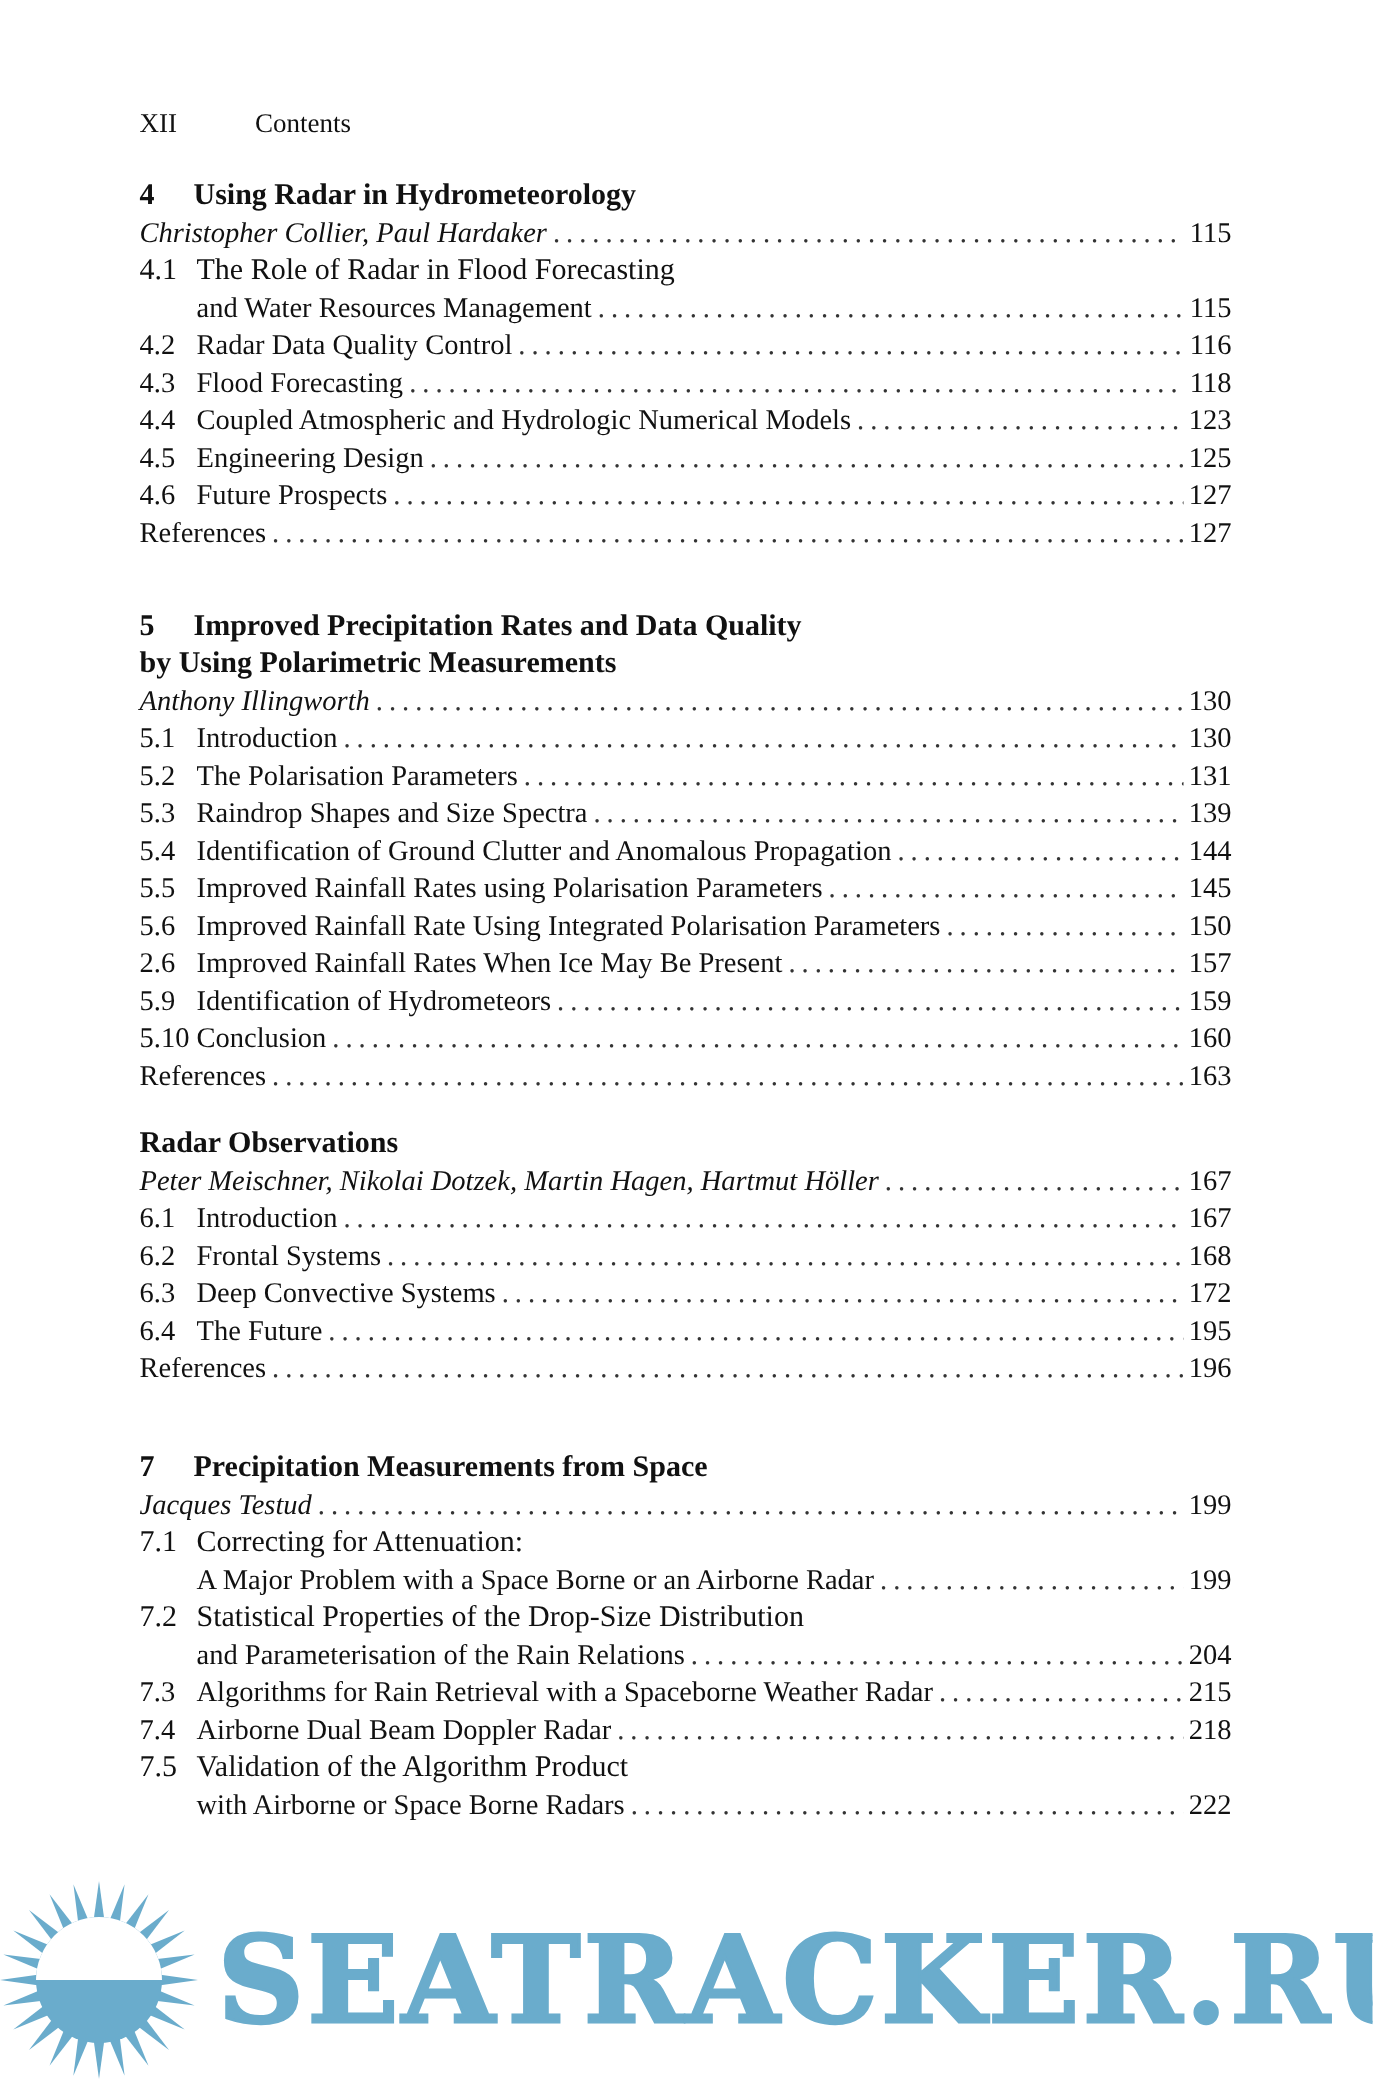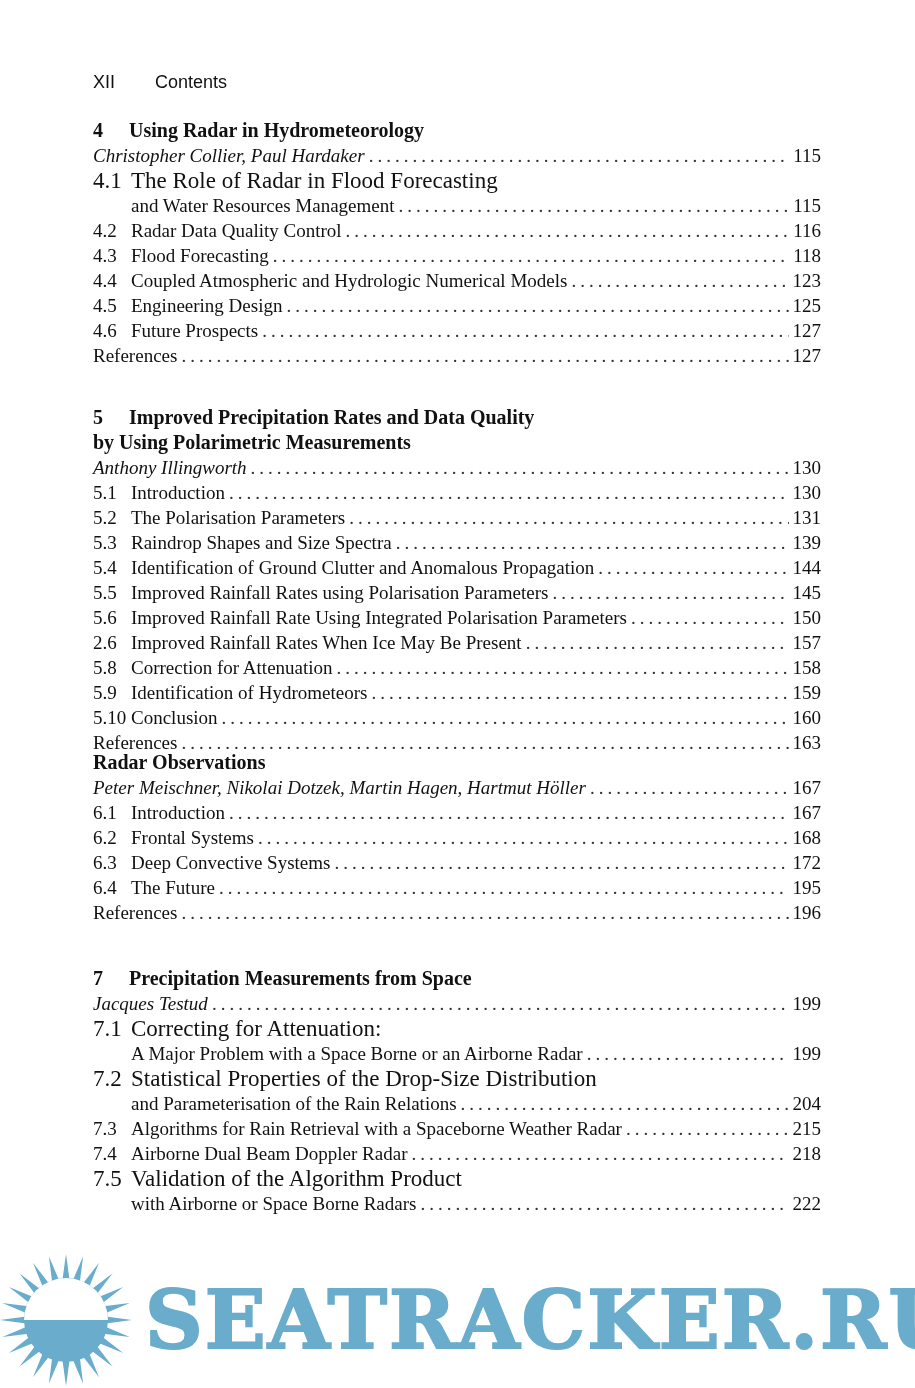--- a/index.html
+++ b/index.html
@@ -1,31 +1,31 @@
 <!DOCTYPE html>
 <html><head>
 <meta charset="utf-8">
 <style>
   html, body { margin: 0; padding: 0; background: #ffffff; }
   body { width: 915px; height: 1388px; position: relative; overflow: hidden;
          font-family: "DejaVu Serif", "Liberation Serif", serif; color: #111; }
   .page { position: absolute; left: 93px; top: 0; width: 728px; }
-  .running-head { position: absolute; top: 72px; left: 0; font-size: 18px; display: flex; gap: 40px;
-                  font-family: Liberation Sans, sans-serif; }
+  .running-head { position: absolute; top: 72px; left: 0; font-size: 18px; display: flex; gap: 52px;
+                  font-family: Liberation Serif, serif; }
   .chapter { position: absolute; left: 0; width: 728px; font-family: "Liberation Serif", serif; }
   .ch-title { font-weight: bold; font-size: 20px; line-height: 25px; font-family: Liberation Serif, serif; }
   .ch-title .num { display: inline-block; width: 36px; }
   .row { display: flex; align-items: baseline; font-size: 19px; line-height: 25px; white-space: nowrap; }
   .row .label { flex: 0 0 auto; }
   .row .secnum { display: inline-block; width: 38px; }
   .row .dots { flex: 1 1 auto; overflow: hidden; margin: 0 4px; letter-spacing: 4px; color: #333; }
   .row .dots::before { content: "................................................................................................................................................................................................"; }
   .row .page-num { flex: 0 0 auto; }
   .author { font-style: italic; }
-  .cont-line { font-size: 23px; line-height: 25px; }
+  .cont-line { font-size: 20px; line-height: 25px; }
   .watermark { position: absolute; left: 0; top: 1252px; width: 915px; height: 136px; }
   .wm-text { position: absolute; left: 145px; top: 28px; font-family: "DejaVu Serif", serif;
              font-weight: bold; font-size: 80px; letter-spacing: 2px; line-height: 80px;
              color: #6aaccc; -webkit-text-stroke: 2px #6aaccc; }
 </style>
 </head>
 <body>
 
 <div class="page">
   <div class="running-head">
@@ -112,25 +112,20 @@
         </div>
         <div class="row">
           <span class="label"><span class="secnum">5.6</span><span>Improved Rainfall Rate Using Integrated Polarisation Parameters</span></span>
           <span class="dots"></span>
           <span class="page-num">150</span>
         </div>
         <div class="row">
           <span class="label"><span class="secnum">2.6</span><span>Improved Rainfall Rates When Ice May Be Present</span></span>
           <span class="dots"></span>
           <span class="page-num">157</span>
-        </div>
-        <div class="row">
-          <span class="label"><span class="secnum">5.8</span><span>Correction for Attenuation</span></span>
-          <span class="dots"></span>
-          <span class="page-num">158</span>
         </div>
         <div class="row">
           <span class="label"><span class="secnum">5.9</span><span>Identification of Hydrometeors</span></span>
           <span class="dots"></span>
           <span class="page-num">159</span>
         </div>
         <div class="row">
           <span class="label"><span class="secnum">5.10</span><span>Conclusion</span></span>
           <span class="dots"></span>
           <span class="page-num">160</span>

